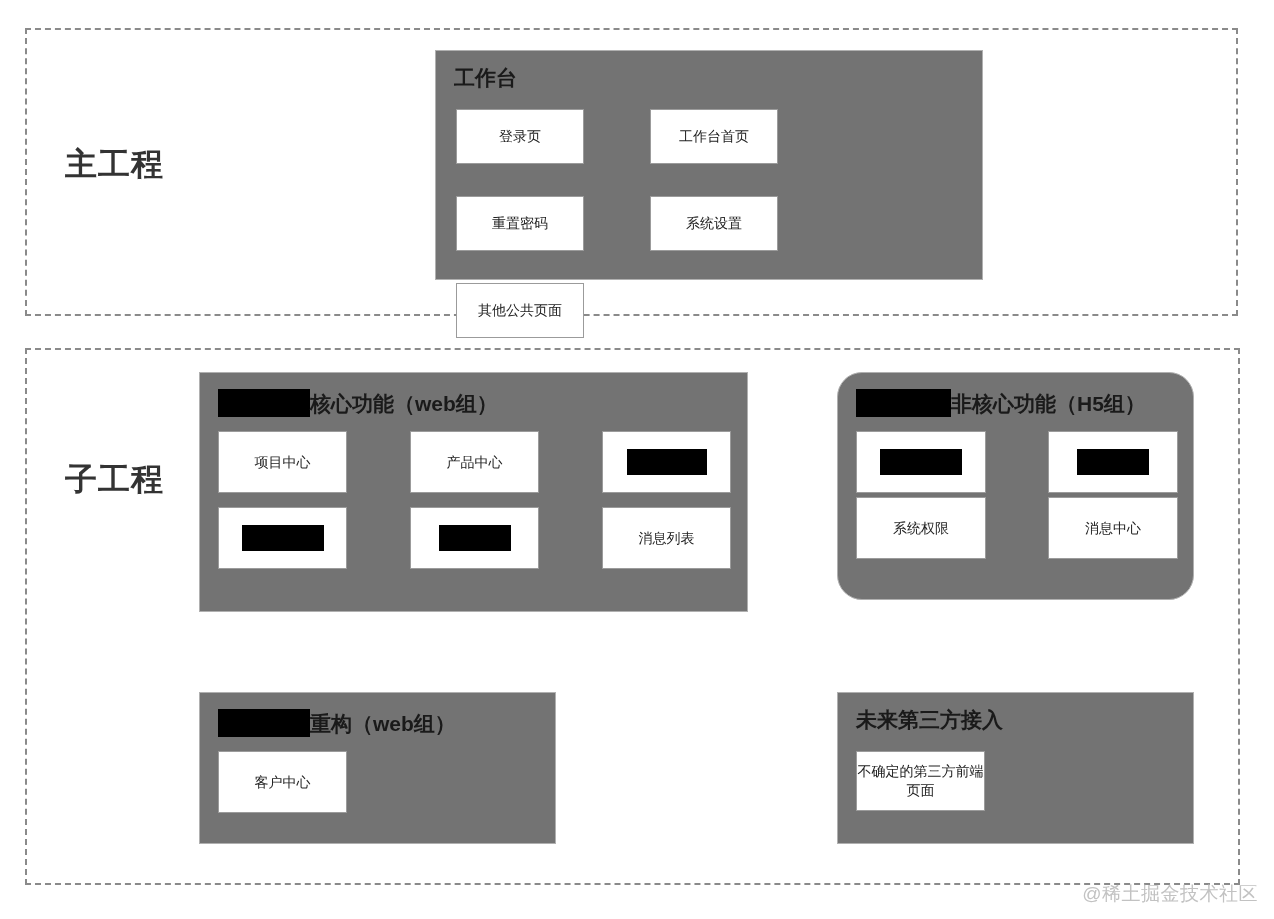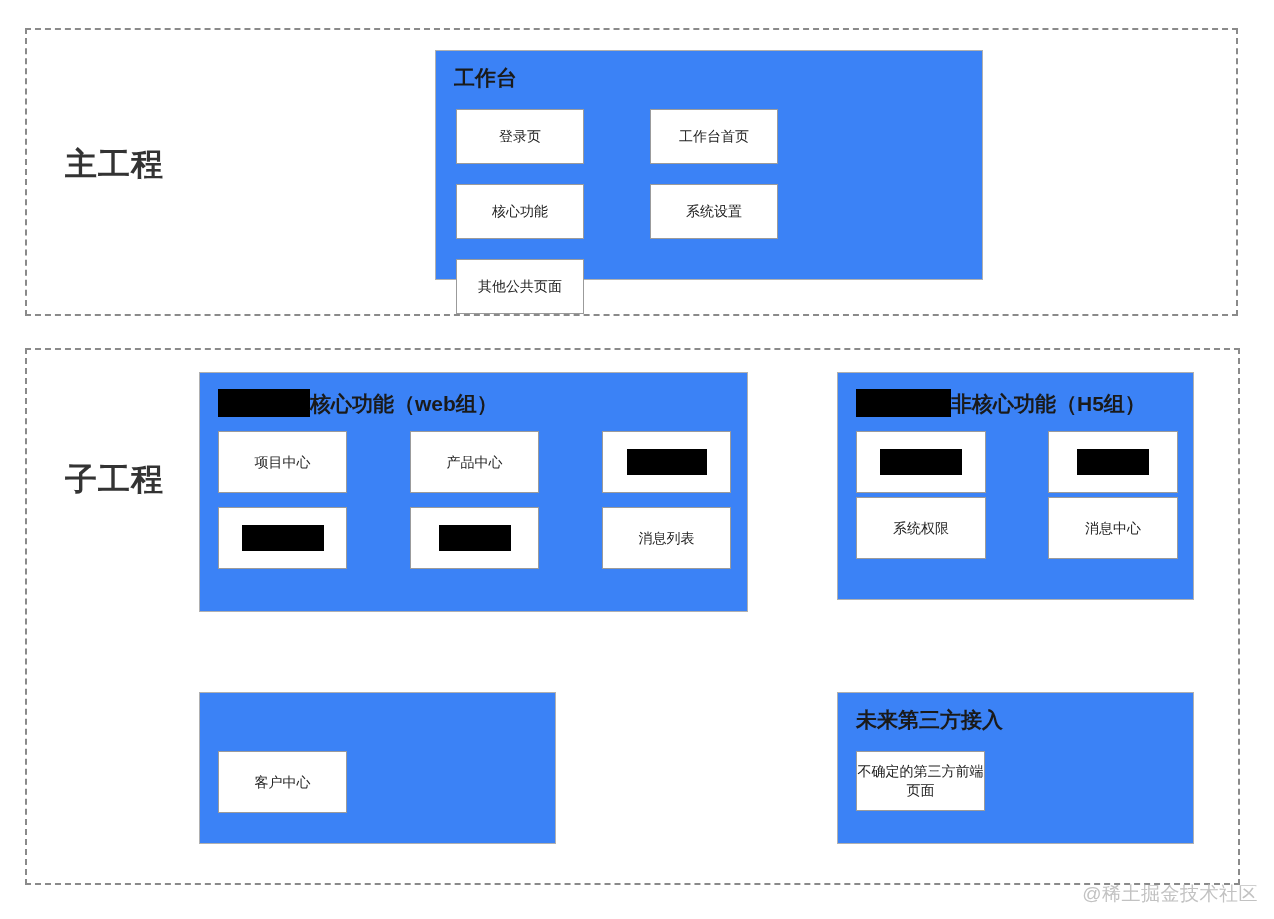--- a/index.html
+++ b/index.html
@@ -27,25 +27,25 @@
     letter-spacing: 1px;
     white-space: nowrap;
   }
   #label-main { left: 65px; top: 143px; }
   #label-sub  { left: 65px; top: 458px; }
 
   
   .group {
     position: absolute;
     border: 1px solid #b0b0b0;
-    background: #3b82f6;
+    background: #737373;
   }
   #group-workbench { left: 435px; top: 50px; width: 548px; height: 230px; }
   #group-core      { left: 199px; top: 372px; width: 549px; height: 240px; }
-  #group-noncore   { left: 837px; top: 372px; width: 357px; height: 228px; }
+  #group-noncore   { left: 837px; top: 372px; width: 357px; height: 228px; border-radius: 25px; }
   #group-refactor  { left: 199px; top: 692px; width: 357px; height: 152px; }
   #group-third     { left: 837px; top: 692px; width: 357px; height: 152px; padding-left: 8px; }
 
   .group-title {
     position: absolute;
     left: 18px; top: 16px;
     font-size: 21px;
     font-weight: bold;
     color: #1a1a1a;
     white-space: nowrap;
@@ -61,21 +61,21 @@
   }
   .group-title .redact-bar { margin-right: 0px; }
 
   
   .cards {
     position: absolute;
     left: 18px; top: 56px;
     display: flex;
     flex-wrap: wrap;
   }
-  #group-workbench .cards { left: 20px; top: 58px; width: 512px; gap: 20px 66px; }
+  #group-workbench .cards { left: 20px; top: 58px; width: 512px; gap: 32px 66px; }
   #group-core .cards      { left: 18px; top: 58px; width: 514px; gap: 14px 63px; align-items: center; }
   #group-noncore .cards   { left: 18px; top: 58px; width: 322px; gap: 4px 62px; }
   #group-refactor .cards  { left: 18px; top: 58px; width: 322px; }
   #group-third .cards     { left: 18px; top: 58px; width: 322px; }
 
   .card {
     border: 1px solid #9b9b9b;
     background: #ffffff;
     display: flex;
     align-items: center;
@@ -117,21 +117,21 @@
       <span>工作台</span>
     </div>
     <div class="cards">
       <div class="card">
         <span>登录页</span>
       </div>
       <div class="card">
         <span>工作台首页</span>
       </div>
       <div class="card">
-        <span>核心功能</span>
+        <span>重置密码</span>
       </div>
       <div class="card">
         <span>系统设置</span>
       </div>
       <div class="card">
         <span>其他公共页面</span>
       </div>
     </div>
   </div>
 
@@ -180,20 +180,24 @@
       <div class="card">
         <span>系统权限</span>
       </div>
       <div class="card">
         <span>消息中心</span>
       </div>
     </div>
   </div>
 
   <div class="group" id="group-refactor">
+    <div class="group-title">
+      <span class="redact-bar" style="width: 92px;"></span>
+      <span>重构（web组）</span>
+    </div>
     <div class="cards">
       <div class="card">
         <span>客户中心</span>
       </div>
     </div>
   </div>
 
   <div class="group" id="group-third">
     <div class="group-title">
       <span>未来第三方接入</span>

